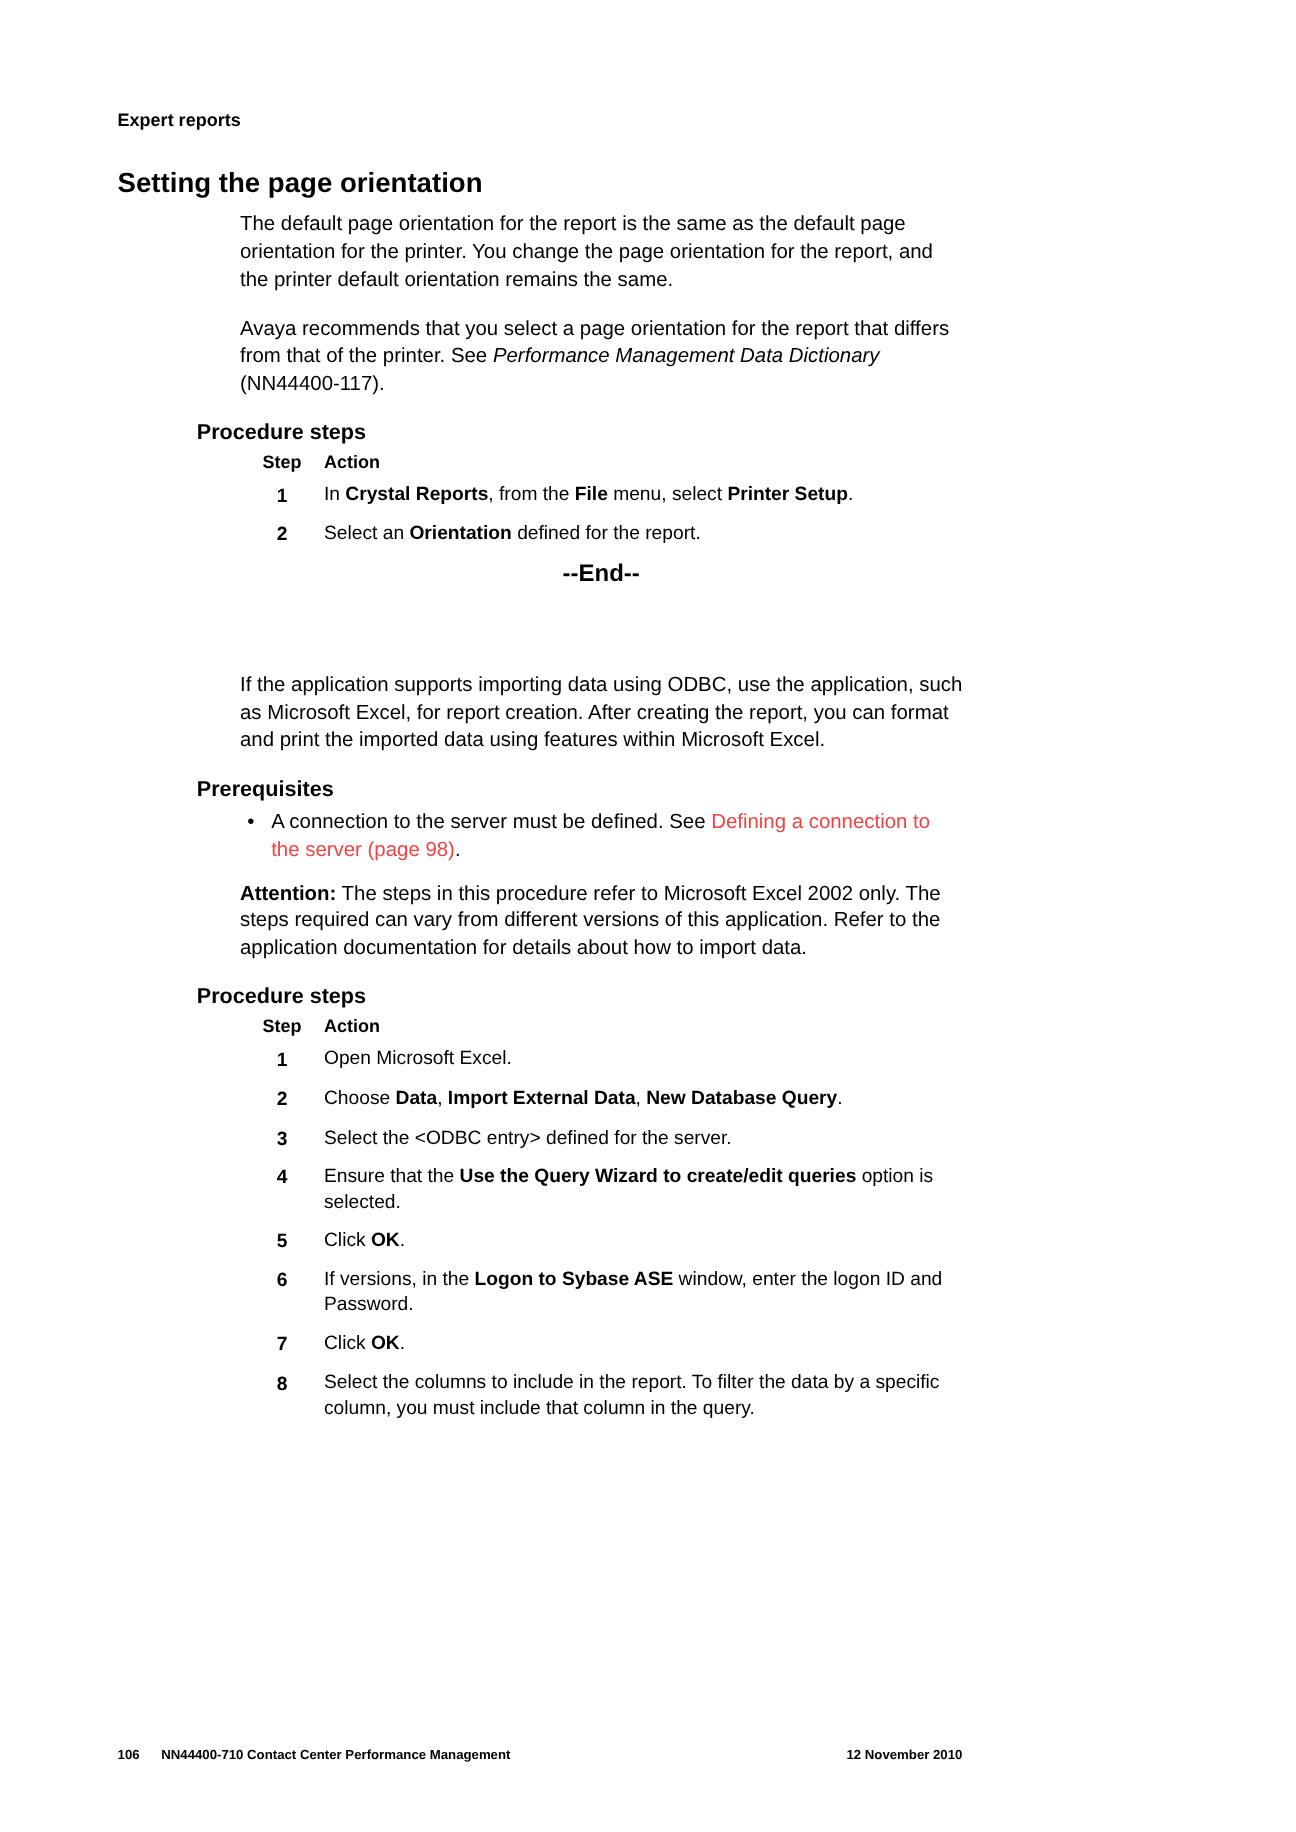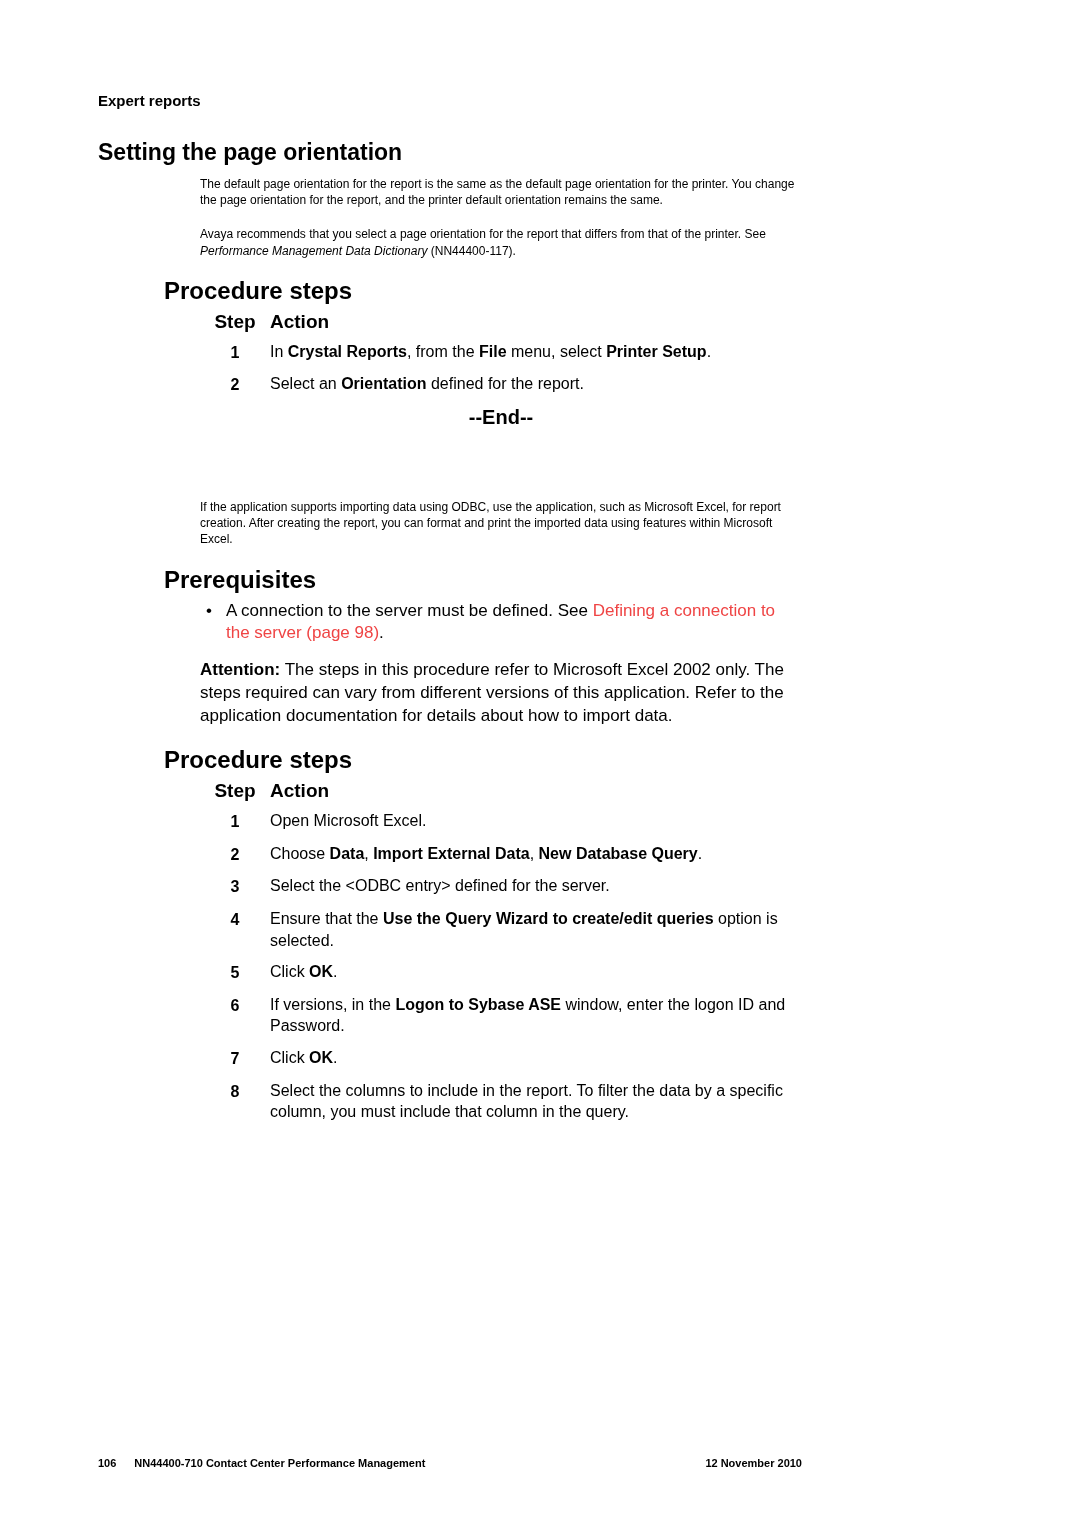--- a/index.html
+++ b/index.html
@@ -1,24 +1,24 @@
 <!DOCTYPE html>
 <html><head>
 <meta charset="utf-8">
 <style>
   * { box-sizing: border-box; margin: 0; padding: 0; }
   html, body { width: 1080px; background: #fff; font-family: Arial, Helvetica, sans-serif; color: #000; }
   .page { width: 900px; min-height: 1527px; padding: 92px 98px 60px 98px; position: relative; }
   .running-head { font-size: 15px; font-weight: bold; margin-bottom: 30px; }
   h2.section-title { font-size: 23px; font-weight: bold; margin-top: 20px; margin-bottom: 10px; }
   .body-block { margin-left: 102px; }
-  p.body { font-size: 12px; line-height: 1.35; margin-bottom: 18px; }
-  h3.subheading { font-size: 24px; font-weight: bold; margin-top: 12px; margin-bottom: 6px; margin-left: 66px; }
+  p.body { font-size: 17px; line-height: 1.35; margin-bottom: 18px; }
+  h3.subheading { font-size: 18px; font-weight: bold; margin-top: 12px; margin-bottom: 6px; margin-left: 66px; }
   .steps-table { margin-left: 102px; }
-  .steps-header { display: flex; font-size: 19px; font-weight: bold; margin-bottom: 8px; }
+  .steps-header { display: flex; font-size: 15px; font-weight: bold; margin-bottom: 8px; }
   .col-step { width: 70px; text-align: center; }
   .step-row { display: flex; font-size: 16px; line-height: 1.35; margin-bottom: 10px; align-items: flex-start; }
   .step-num { width: 70px; text-align: center; font-weight: bold; padding-top: 1px; }
   .step-action { flex: 1; }
   .end-marker { text-align: center; font-weight: bold; font-size: 20px; margin-top: 8px; margin-left: 102px; }
   .gap { height: 70px; }
   .bullet-block { margin-left: 102px; }
   .bullet-row { display: flex; font-size: 17px; line-height: 1.35; margin-bottom: 6px; }
   .bullet-dot { width: 26px; padding-left: 6px; }
   .bullet-text { flex: 1; }

